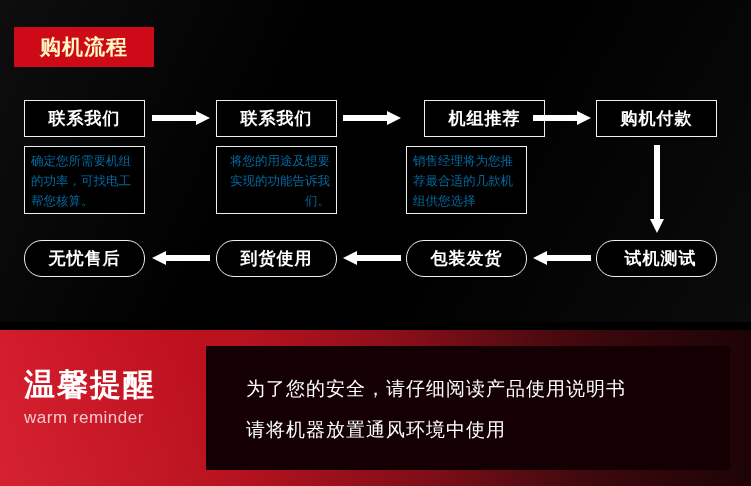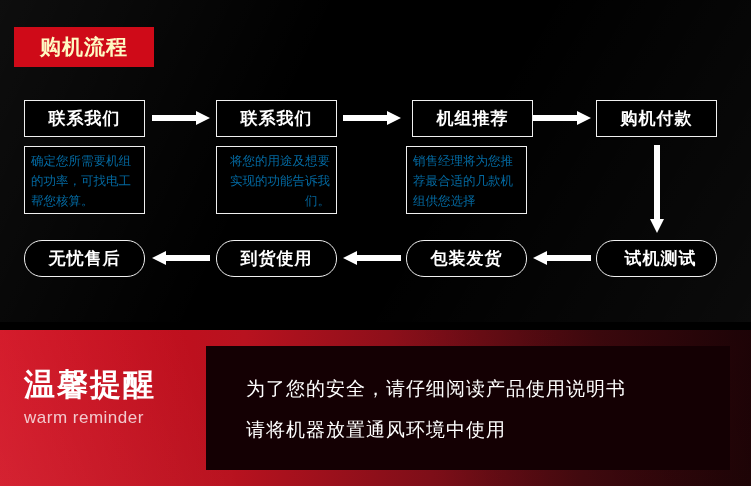--- a/index.html
+++ b/index.html
@@ -66,21 +66,21 @@
     display: flex;
     align-items: center;
     justify-content: center;
     letter-spacing: 1px;
   }
   .node.row1 { width: 121px; height: 37px; top: 100px; }
   .node.row2 { width: 121px; height: 37px; top: 240px; border-radius: 18px; }
 
   .r1c1 { left: 24px; }
   .r1c2 { left: 216px; }
-  .r1c3 { left: 412px; }
+  .r1c3 { left: 424px; }
   .r1c4 { left: 596px; }
 
   .r2c1 { left: 24px; }
   .r2c2 { left: 216px; }
   .r2c3 { left: 406px; }
   .r2c4 { left: 596px; padding-left: 8px; }
 
   
   .desc {
     position: absolute;

